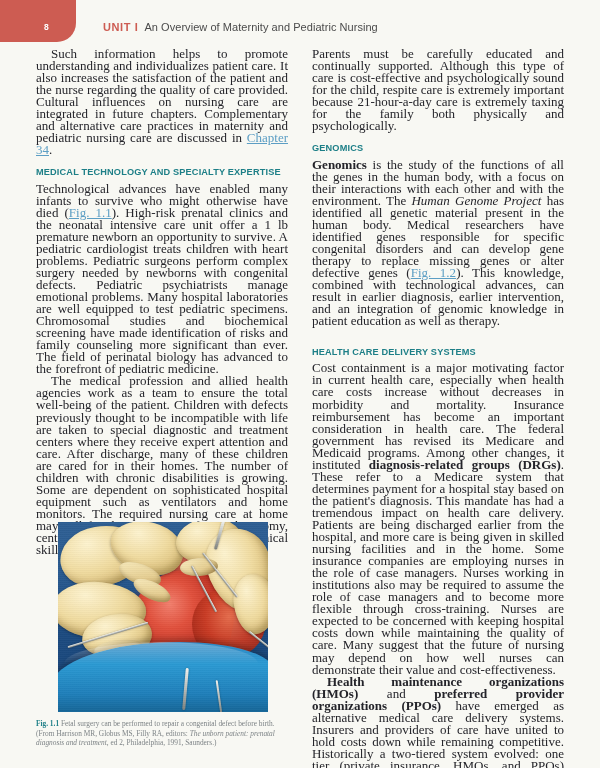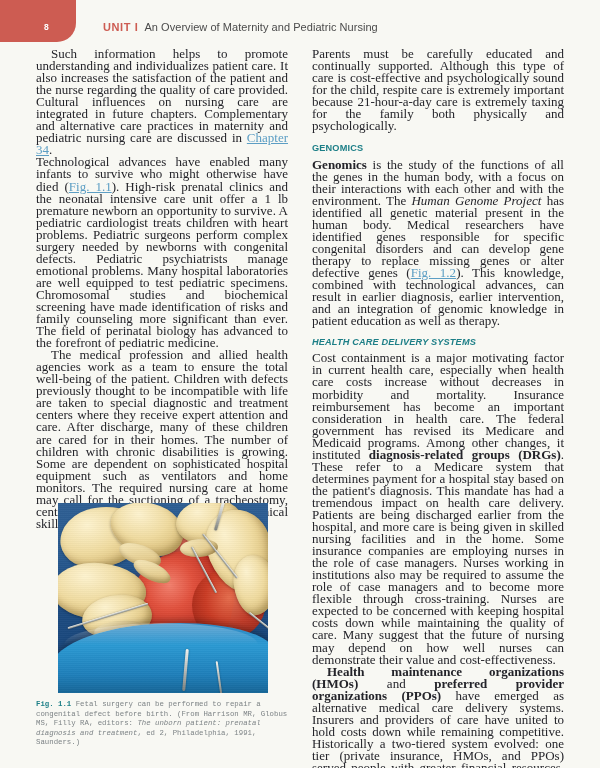--- a/index.html
+++ b/index.html
@@ -89,21 +89,21 @@
   h2.sect {
     margin: 11px 0 4px 0;
     font-family: "Liberation Sans", sans-serif;
     font-size: 9.2px;
     font-weight: bold;
     line-height: 11.2px;
     color: #1d7f87;
     letter-spacing: 0.15px;
     text-transform: uppercase;
   }
-  h2.sect.tight { margin-top: 10px; font-style: italic; }
+  h2.sect.tight { margin-top: 20px; }
 
   .lnk { color: #5c9ec4; }
   .bld { font-weight: bold; }
   .ital { font-style: italic; }
 
   
   figure.fig {
     margin: 0;
     position: absolute;
     left: 0;
@@ -193,21 +193,21 @@
   .i6 { left: 160px; top: 158px; width: 2.4px; height: 34px; transform: rotate(-8deg); border-radius: 2px; }
   .i7 { left: 188px; top: 118px; width: 30px; height: 2.2px; transform: rotate(38deg); border-radius: 2px; }
   .ph-grain {
     position: absolute; inset: 0;
     background-image:
       repeating-linear-gradient(0deg, rgba(255,255,255,0.022) 0 1px, rgba(0,0,0,0.02) 1px 2px);
     pointer-events: none;
   }
 
   figcaption {
-    font-family: Liberation Mono, monospace;
+    font-family: Liberation Serif, serif;
     font-size: 7.35px;
     line-height: 9.6px;
     color: #7d8386;
     text-align: left;
   }
   .fig-label {
     font-weight: bold;
     color: #1d7f87;
   }
 </style>
@@ -219,20 +219,21 @@
   <div class="folio-num">8</div>
   <div class="runhead-text"><span class="runhead-unit">UNIT I</span><span class="runhead-sep"></span><span>An Overview of Maternity and Pediatric Nursing</span></div>
 </div>
 
 <div class="cols">
 
   <div class="col">
 
     <p class="body"><span>Such information helps to promote understanding and individualizes patient care. It also increases the satisfaction of the patient and the nurse regarding the quality of care provided. Cultural influences on nursing care are integrated in future chapters. Complementary and alternative care practices in maternity and pediatric nursing care are discussed in </span><a class="lnk" href="#">Chapter 34</a><span>.</span></p>
 
+    <h2 class="sect">MEDICAL TECHNOLOGY AND SPECIALTY EXPERTISE</h2>
 
     <p class="body noindent"><span>Technological advances have enabled many infants to survive who might otherwise have died (</span><a class="lnk" href="#">Fig. 1.1</a><span>). High-risk prenatal clinics and the neonatal intensive care unit offer a 1 lb premature newborn an opportunity to survive. A pediatric cardiologist treats children with heart problems. Pediatric surgeons perform complex surgery needed by newborns with congenital defects. Pediatric psychiatrists manage emotional problems. Many hospital laboratories are well equipped to test pediatric specimens. Chromosomal studies and biochemical screening have made identification of risks and family counseling more significant than ever. The field of perinatal biology has advanced to the forefront of pediatric medicine.</span></p>
 
     <p class="body">The medical profession and allied health agencies work as a team to ensure the total well-being of the patient. Children with defects previously thought to be incompatible with life are taken to special diagnostic and treatment centers where they receive expert attention and care. After discharge, many of these children are cared for in their homes. The number of children with chronic disabilities is growing. Some are dependent on sophisticated hospital equipment such as ventilators and home monitors. The required nursing care at home may call for the suctioning of a tracheostomy, central line care, and other highly technical skills.</p>
 
     <figure class="fig">
       <div class="fig-photo">
         <div class="ph-drape-top"></div>
         <div class="ph-tissue3"></div>
         <div class="ph-tissue"></div>

